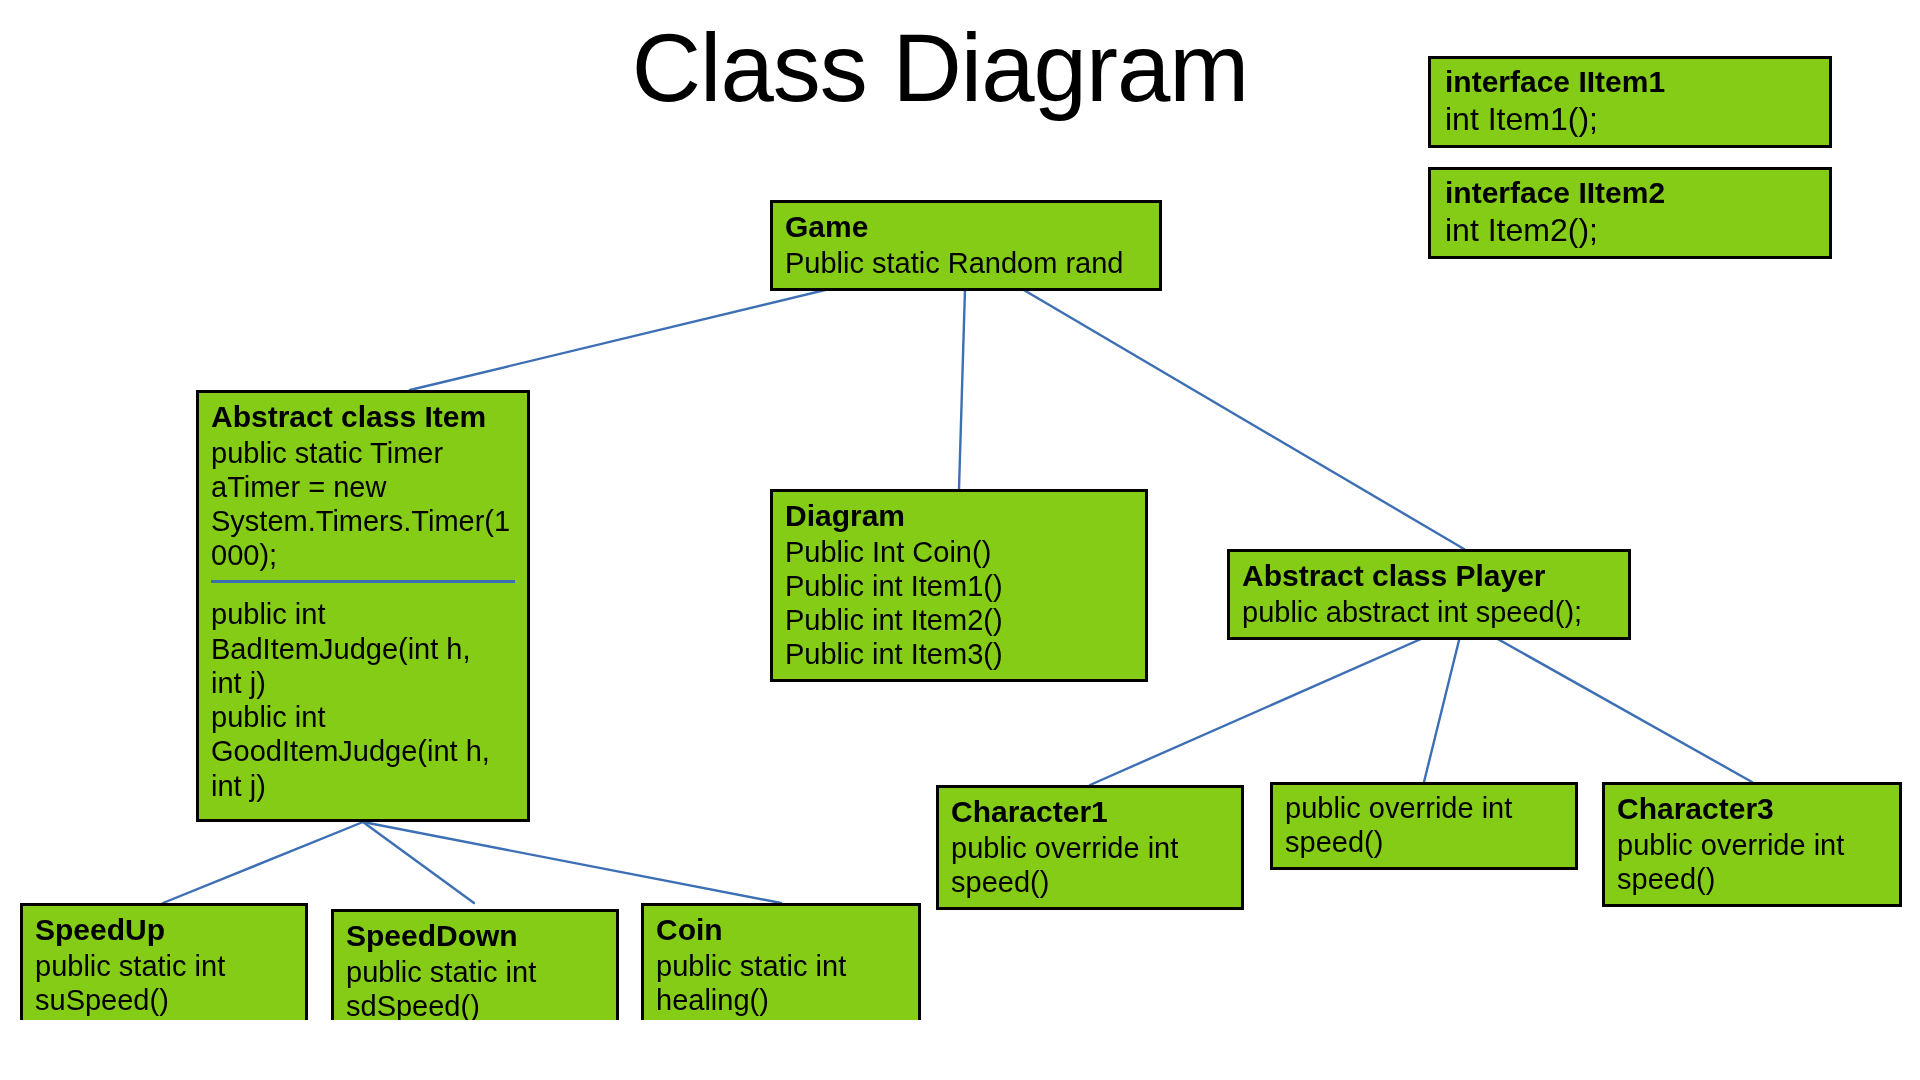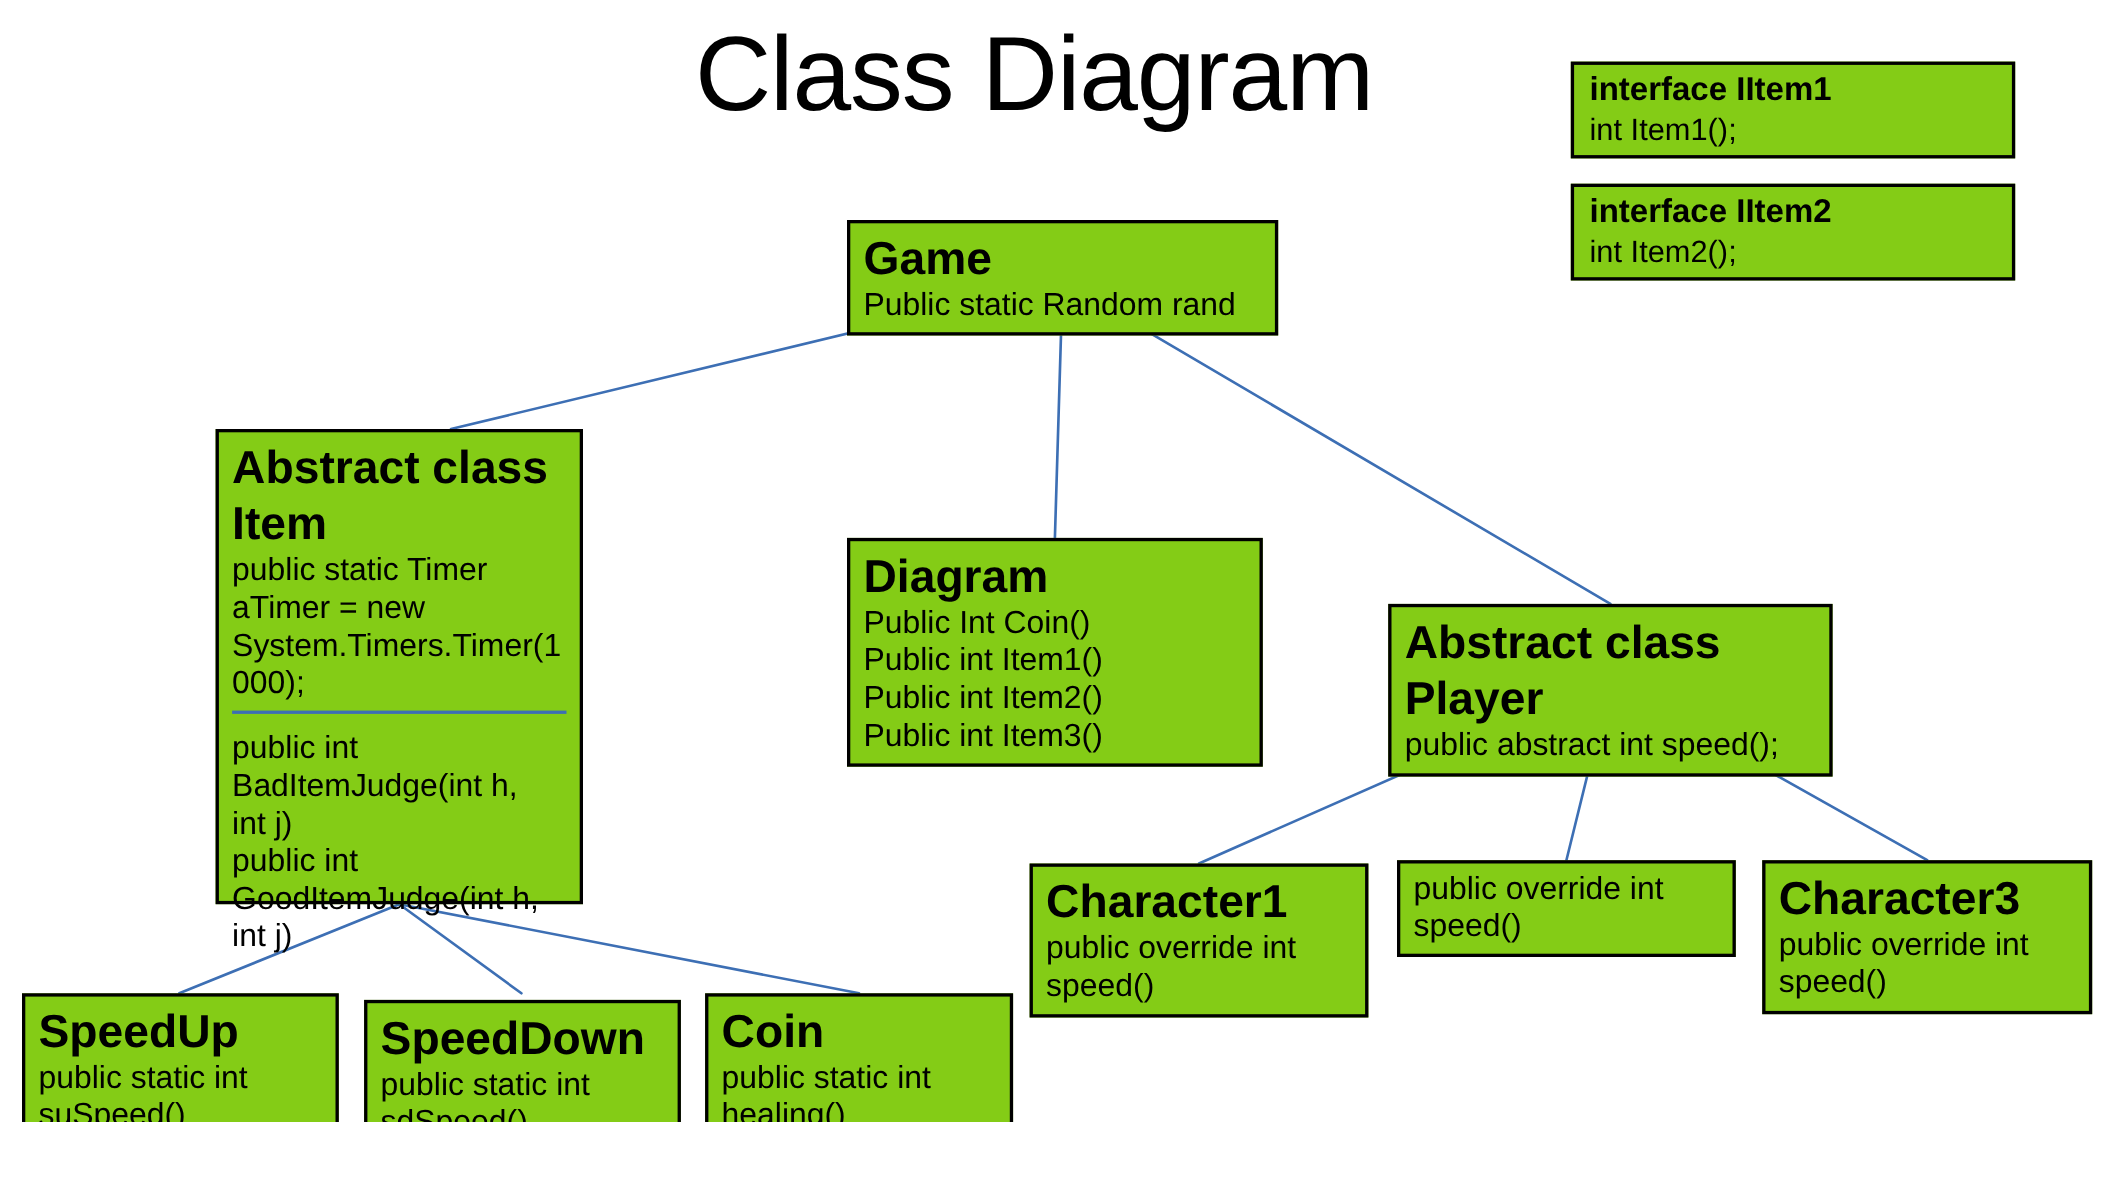--- a/index.html
+++ b/index.html
@@ -41,47 +41,47 @@
   }
   .node {
     position: absolute;
     box-sizing: border-box;
     background: #84cc16;
     border: 3px solid #000000;
     padding: 6px 12px 8px 12px;
     z-index: 2;
   }
   .node-title {
-    font-size: 42px;
+    font-size: 30px;
     font-weight: bold;
     line-height: 1.22;
     white-space: pre-line;
   }
   .node-body {
     font-size: 29px;
     font-weight: 400;
     line-height: 1.18;
     white-space: pre-line;
   }
   .node-sep {
     border: none;
     border-top: 3px solid #3d6fb4;
     margin: 8px 0 14px 0;
   }
   .iface {
     padding: 5px 12px 7px 14px;
   }
   .iface .node-title { font-size: 30px; }
-  .iface .node-body  { font-size: 28px; }
+  .iface .node-body  { font-size: 32px; }
 
   
   #node-game          { left: 770px;  top: 200px;  width: 392px;  }
   #node-item          { left: 196px;  top: 390px;  width: 334px;  height: 432px; }
   #node-obstacle      { left: 770px;  top: 489px;  width: 378px;  }
-  #node-player        { left: 1262px; top: 549px;  width: 404px;  }
+  #node-player        { left: 1227px; top: 549px;  width: 404px;  }
   #node-character1    { left: 936px;  top: 785px;  width: 308px;  }
   #node-character2    { left: 1270px; top: 782px;  width: 308px;  }
   #node-character3    { left: 1602px; top: 782px;  width: 300px;  }
   #node-speedup       { left: 20px;   top: 903px;  width: 288px;  }
   #node-speeddown     { left: 331px;  top: 909px;  width: 288px;  }
   #node-heal          { left: 641px;  top: 903px;  width: 280px;  }
   #node-iitem1        { left: 1428px; top: 56px;   width: 404px;  }
   #node-iitem2        { left: 1428px; top: 167px;  width: 404px;  }
 </style>
 </head>

